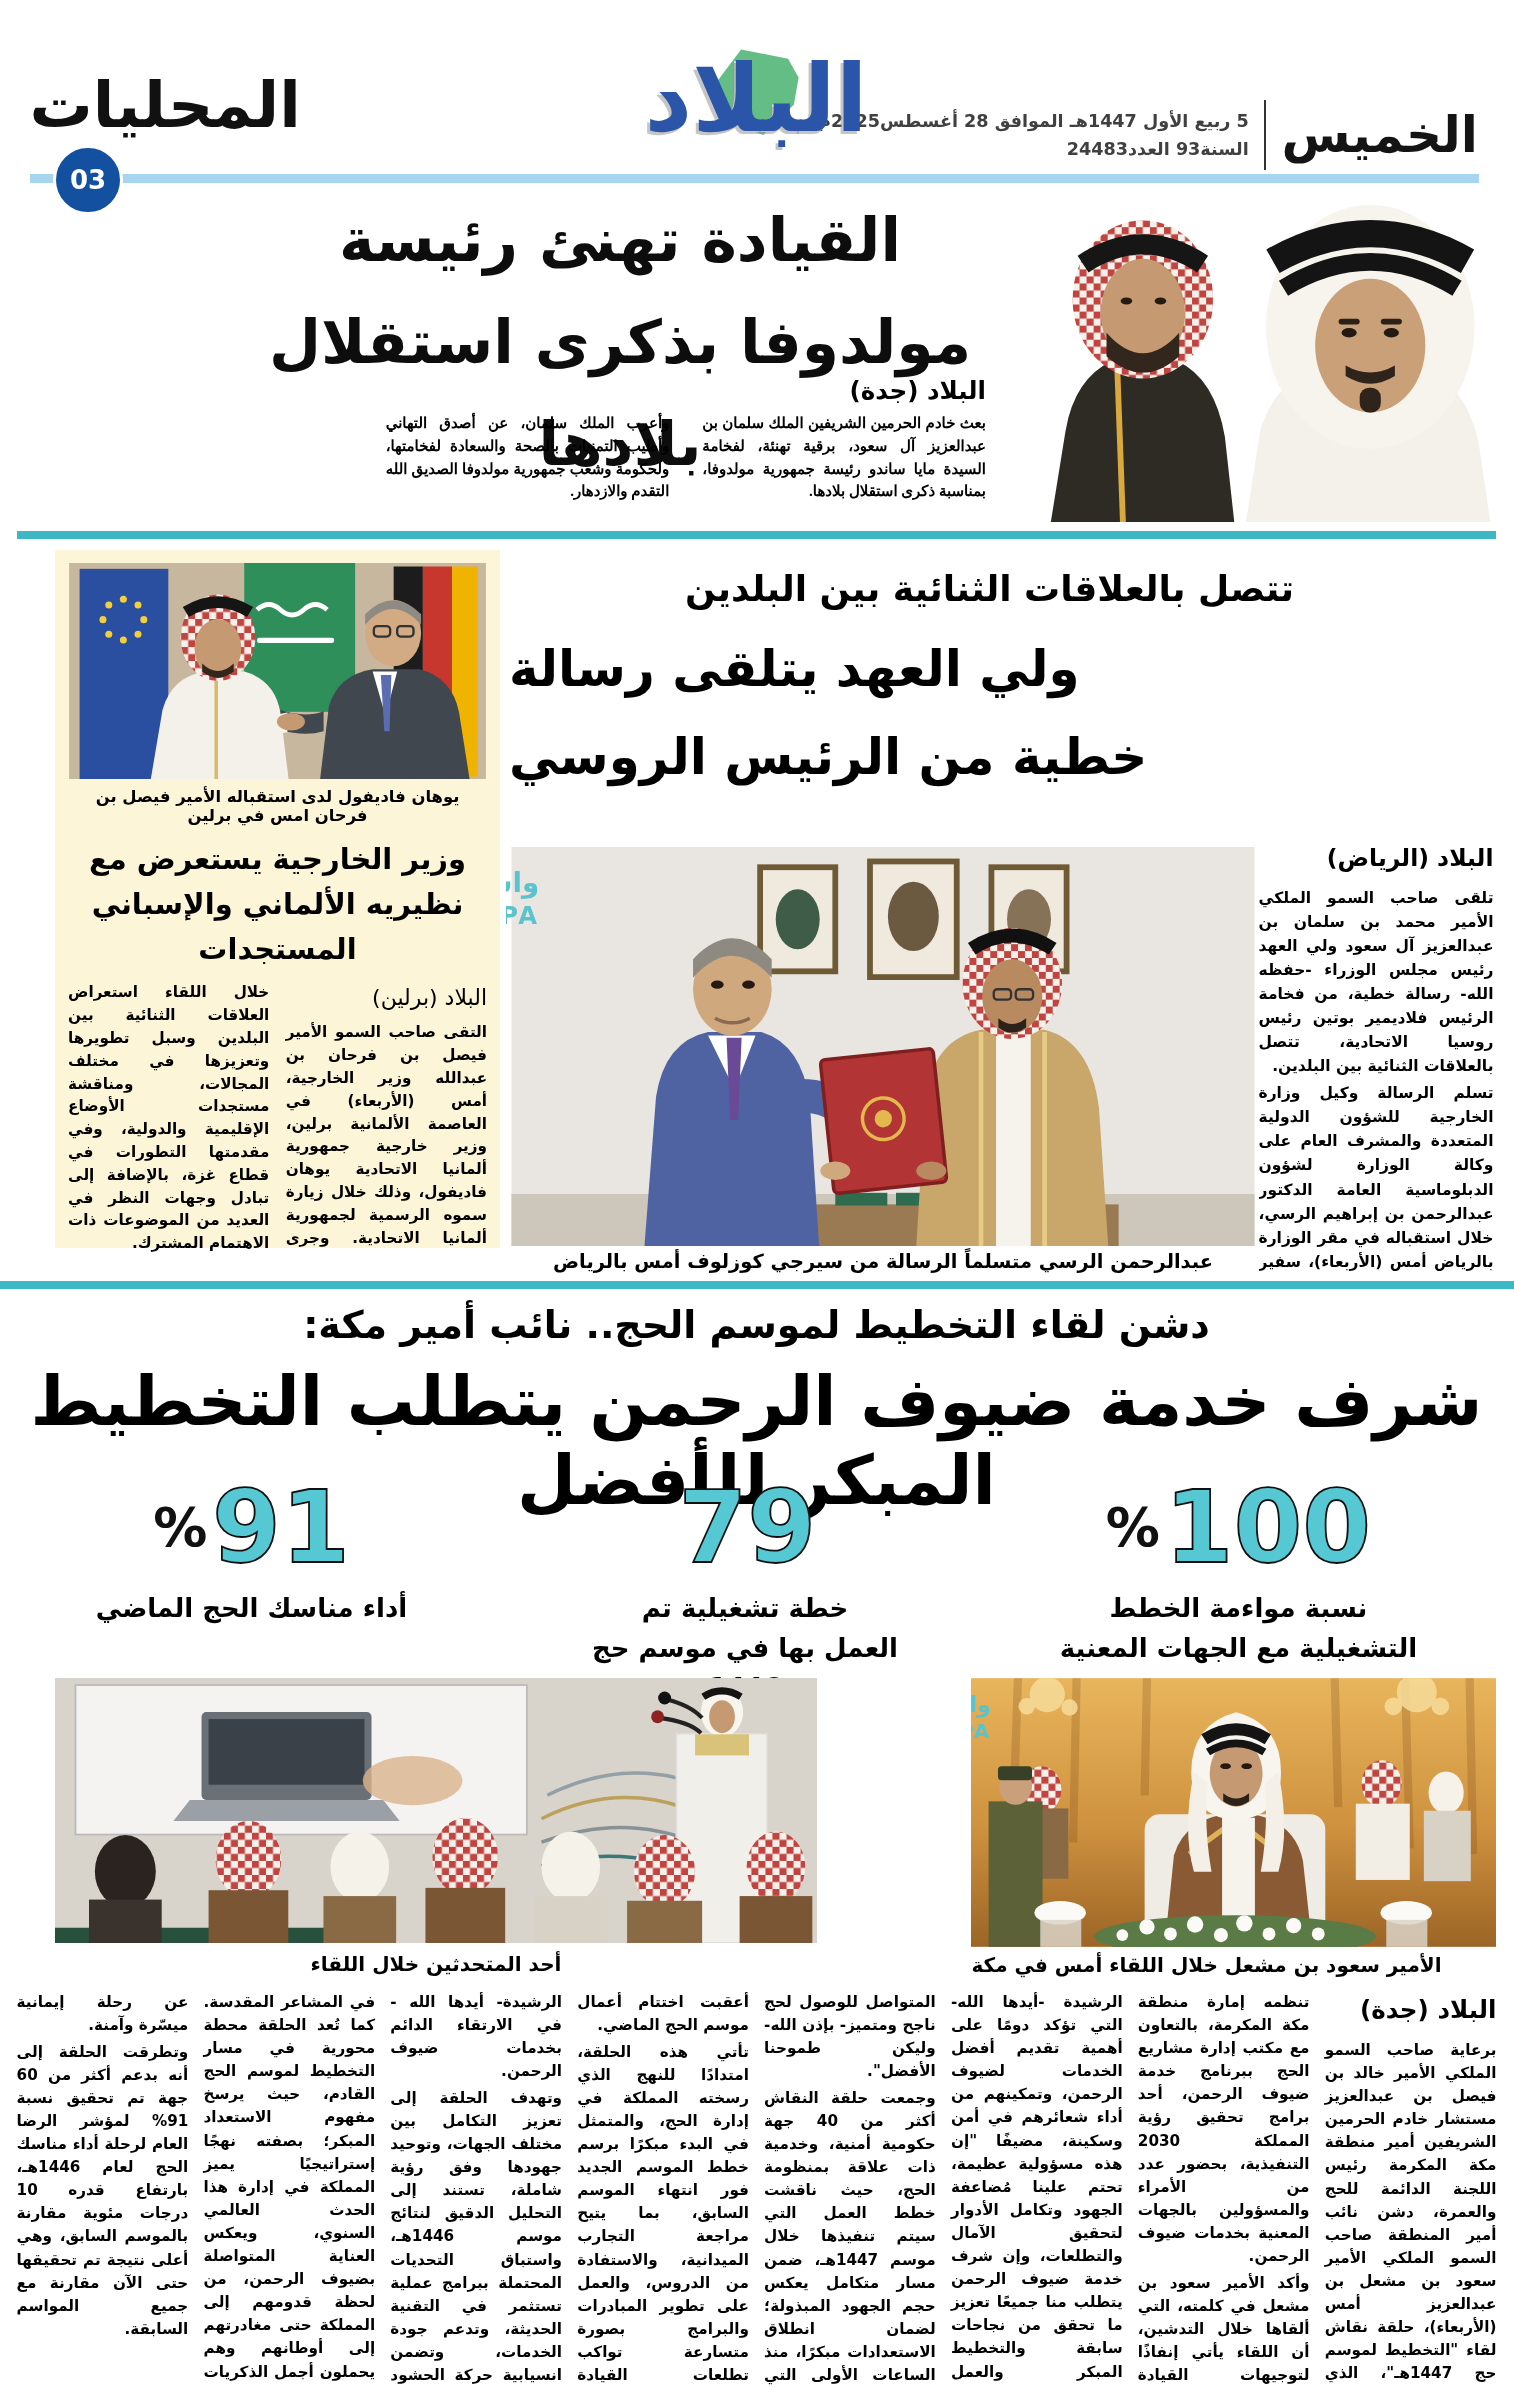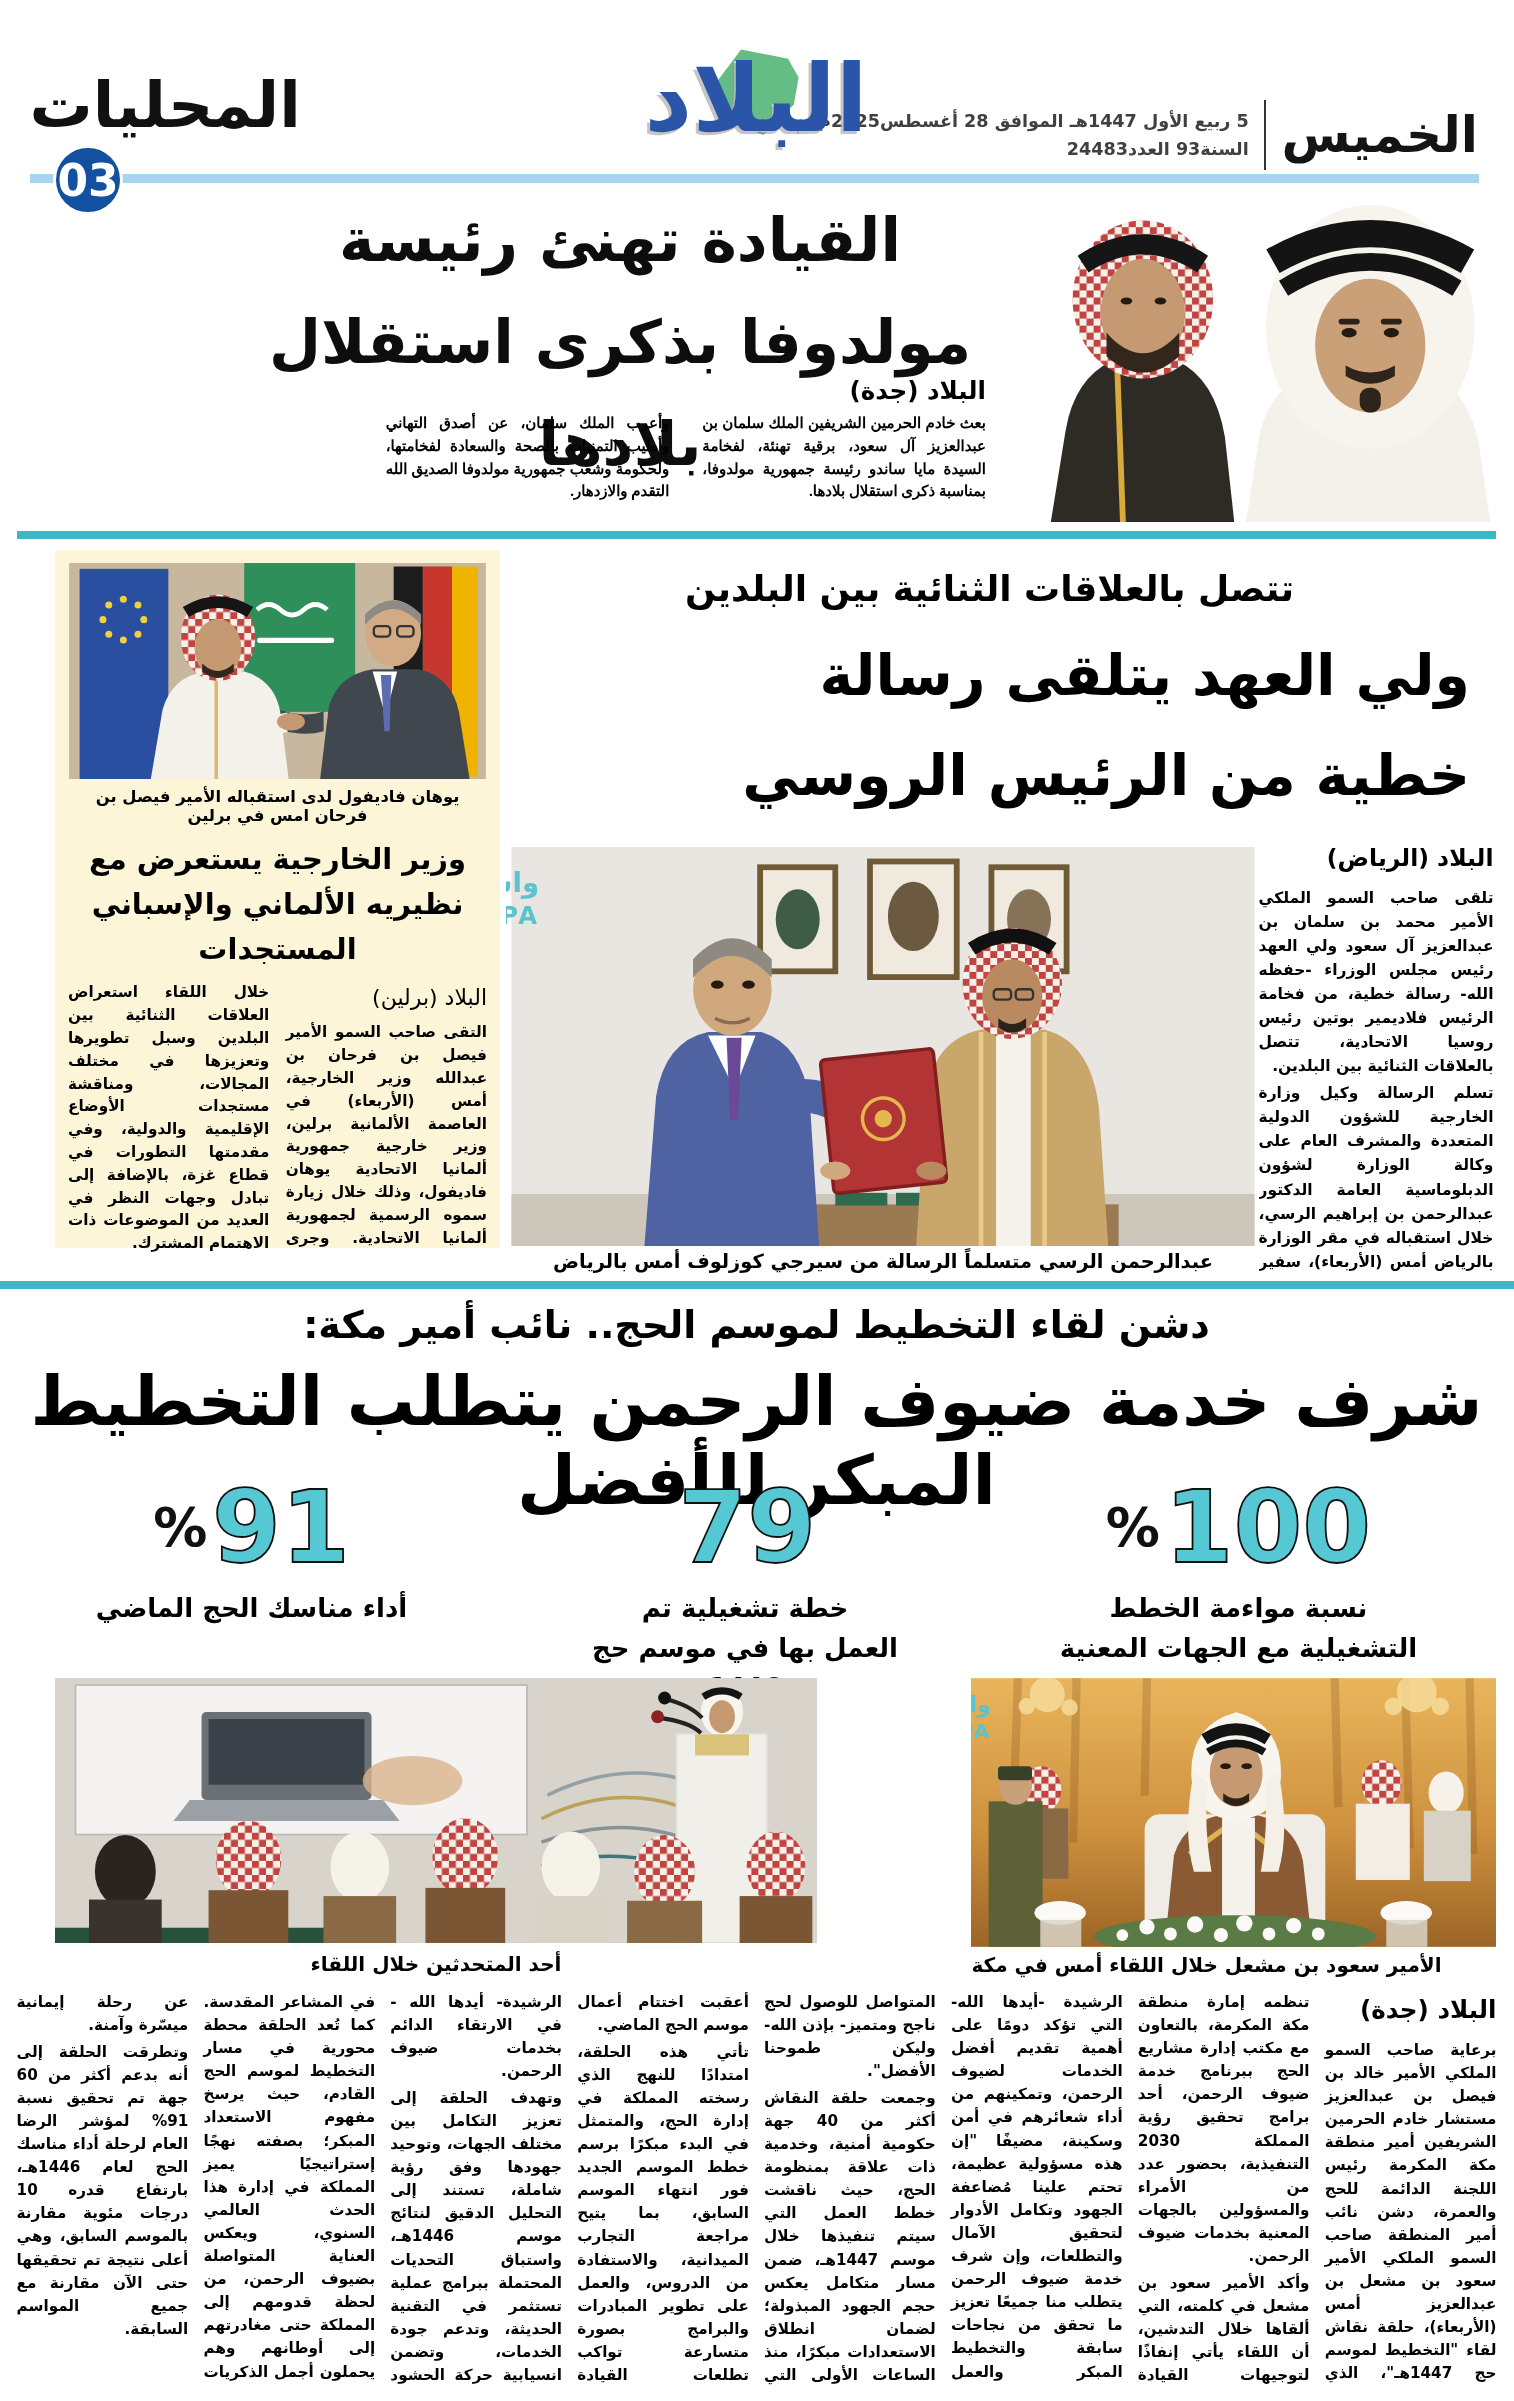--- a/index.html
+++ b/index.html
@@ -5,21 +5,21 @@
   * { margin:0; padding:0; box-sizing:border-box; }
   html,body { background:#ffffff; }
   body { font-family:"DejaVu Sans","Liberation Sans",sans-serif; }
   .page { position:relative; width:1515px; height:2401px; background:#fff; overflow:hidden; direction:rtl; }
 
   
   .section-name { position:absolute; top:69px; left:30.5px; font-size:63px; font-weight:900; color:#111; letter-spacing:-1.2px; }
   .header-rule { position:absolute; top:174px; left:30.5px; right:35px; height:8.8px; background:#a7d5f0; }
   .page-badge { position:absolute; top:145px; left:54px; width:70px; height:70px; border-radius:50%;
     background:#1450a0; border:3.5px solid #fff; color:#fff; display:flex; align-items:center; justify-content:center;
-    font-size:44px; font-weight:900; z-index:3; }
+    font-size:26px; font-weight:900; z-index:3; }
   .logo-wrap { position:absolute; top:23.5px; left:622px; width:270px; height:147px; text-align:center;margin-top:21px; }
   .logo-map { position:absolute; top:-3.5px; right:56px; z-index:1; }
   .logo-text { position:relative; z-index:2; font-size:93px; font-weight:900; color:#2b55a8;
     text-shadow:-2.9px 2.9px 0 rgba(150,150,150,.55), -1.2px 1.2px 0 #ffffff; }
   .header-right { position:absolute; top:100px; right:36px; display:flex; align-items:center; gap:15.2px; }
   .weekday { font-size:50px; font-weight:900; color:#141414; }
   .date-divider { width:2.3px; height:70px; background:#333; }
   .date-col { display:flex; flex-direction:column; gap:8.2px; font-size:17.6px; font-weight:700; color:#404040; text-align:right;justify-content:space-between; }
 
   
@@ -37,22 +37,22 @@
   .fm-photo { width:100%; height:216px; display:block; }
   .fm-caption { margin-top:8.2px; text-align:center; font-size:16.4px; font-weight:900; }
   .fm-headline { margin-top:12px; text-align:center; font-size:29px; font-weight:900; line-height:1.55; }
   .fm-text { margin-top:9.4px; height:276px; overflow:hidden; column-count:2; column-gap:16.4px;
     font-size:15.2px; font-weight:700; line-height:1.5; text-align:justify; }
   .fm-byline { font-size:22px; font-weight:400; margin-bottom:7px; }
   .fm-text p { margin-bottom:2.3px; }
 
   
   .cp-kicker { position:absolute; top:568px; left:510px; right:44px; text-align:center; font-size:36px; font-weight:900; }
-  .cp-headline { position:absolute; top:626px; left:510px; right:44px; text-align:right;
-    font-size:57px; font-weight:900; line-height:1.75; letter-spacing:-0.6px; }
+  .cp-headline { position:absolute; top:626px; left:510px; right:44px; text-align:left;
+    font-size:50px; font-weight:900; line-height:1.75; letter-spacing:-0.6px; }
   .cp-photo { position:absolute; top:847px; left:507px; width:754px; height:399px; }
   .cp-caption { position:absolute; top:1250px; left:507px; width:754px; text-align:center; font-size:19.4px; font-weight:900; }
   .cp-text { position:absolute; top:840px; right:20.5px; width:235px; height:439px; overflow:hidden;
     font-size:15.5px; font-weight:700; line-height:1.55; text-align:justify; }
   .cp-byline { font-size:23.5px; font-weight:900; margin-bottom:9.4px; text-align:right; }
   .cp-text p { margin-bottom:3.5px; }
 
   
   .rule-teal-2 { position:absolute; top:1281px; left:0; right:0; height:7.6px; background:#3cb7c3; }
   .hajj-kicker { position:absolute; top:1303px; left:0; right:0; text-align:center; font-size:38px; font-weight:900; }

